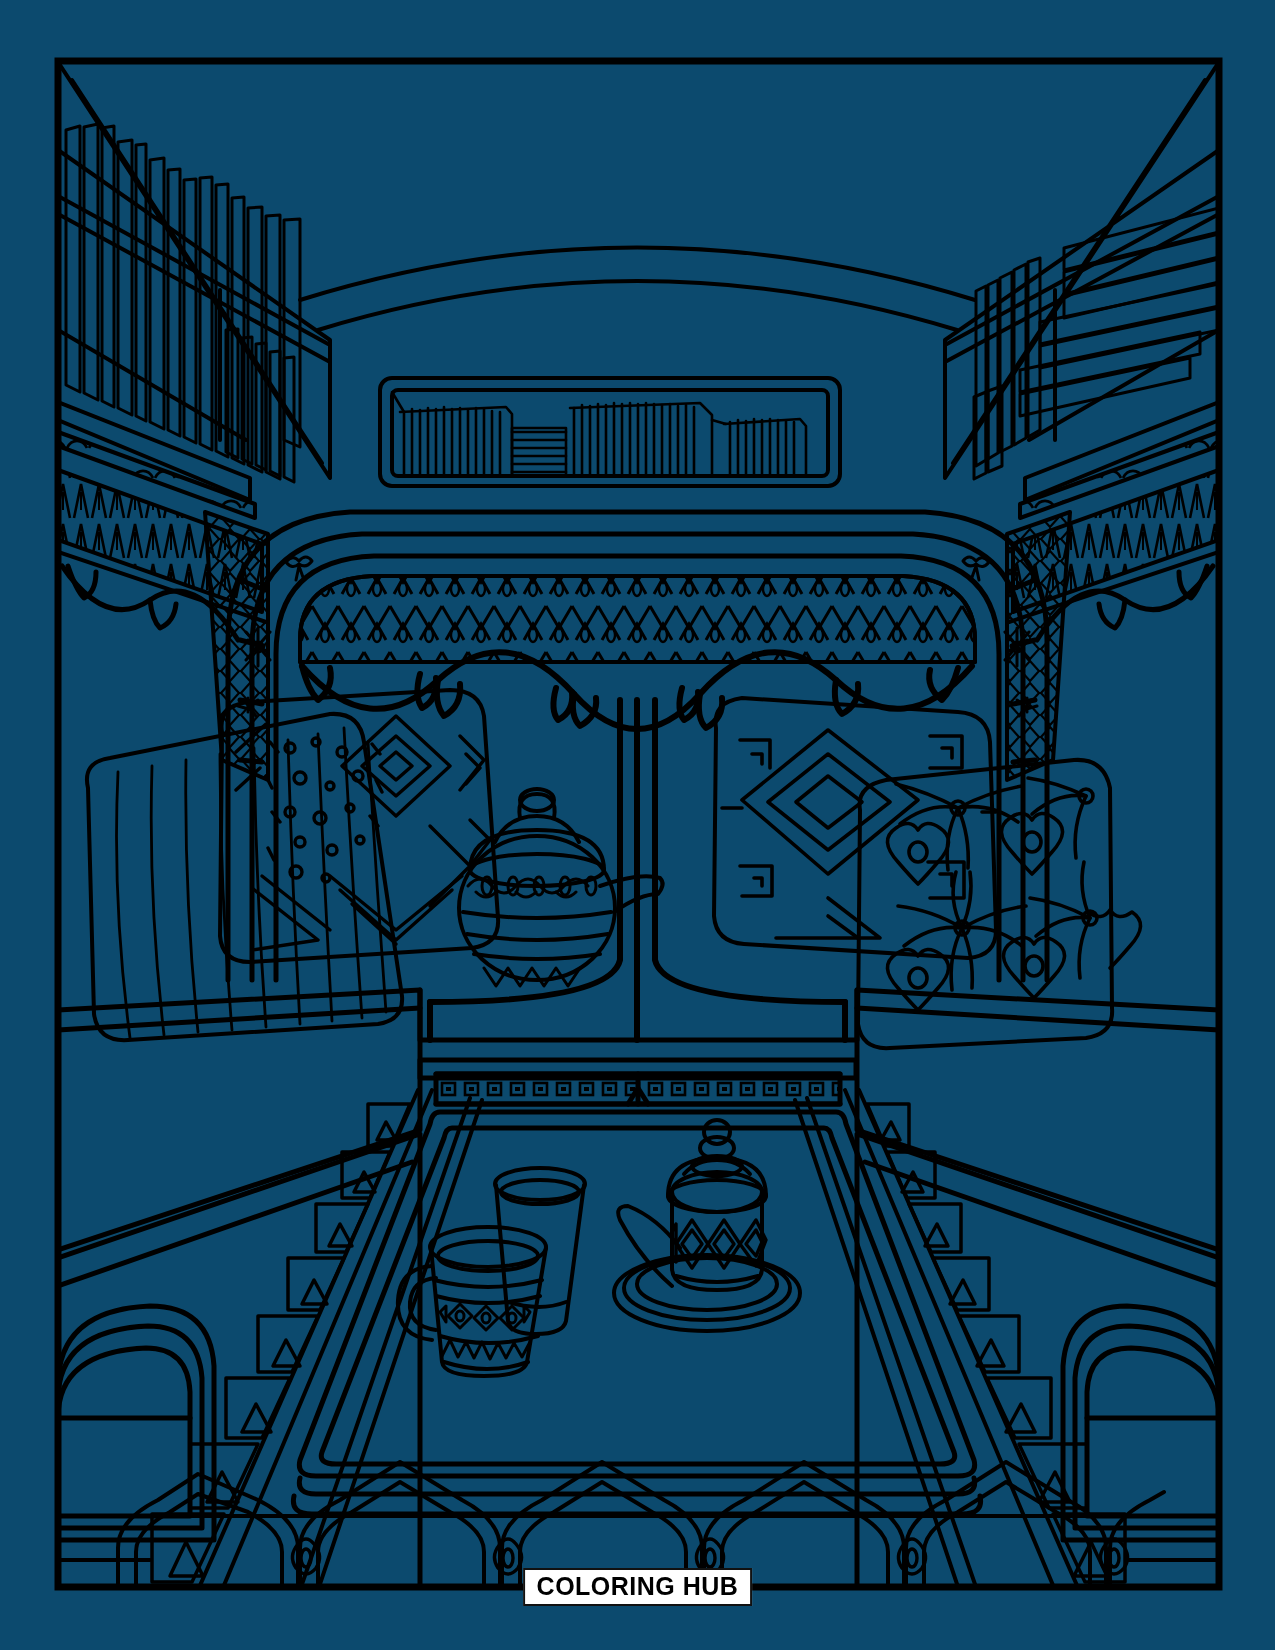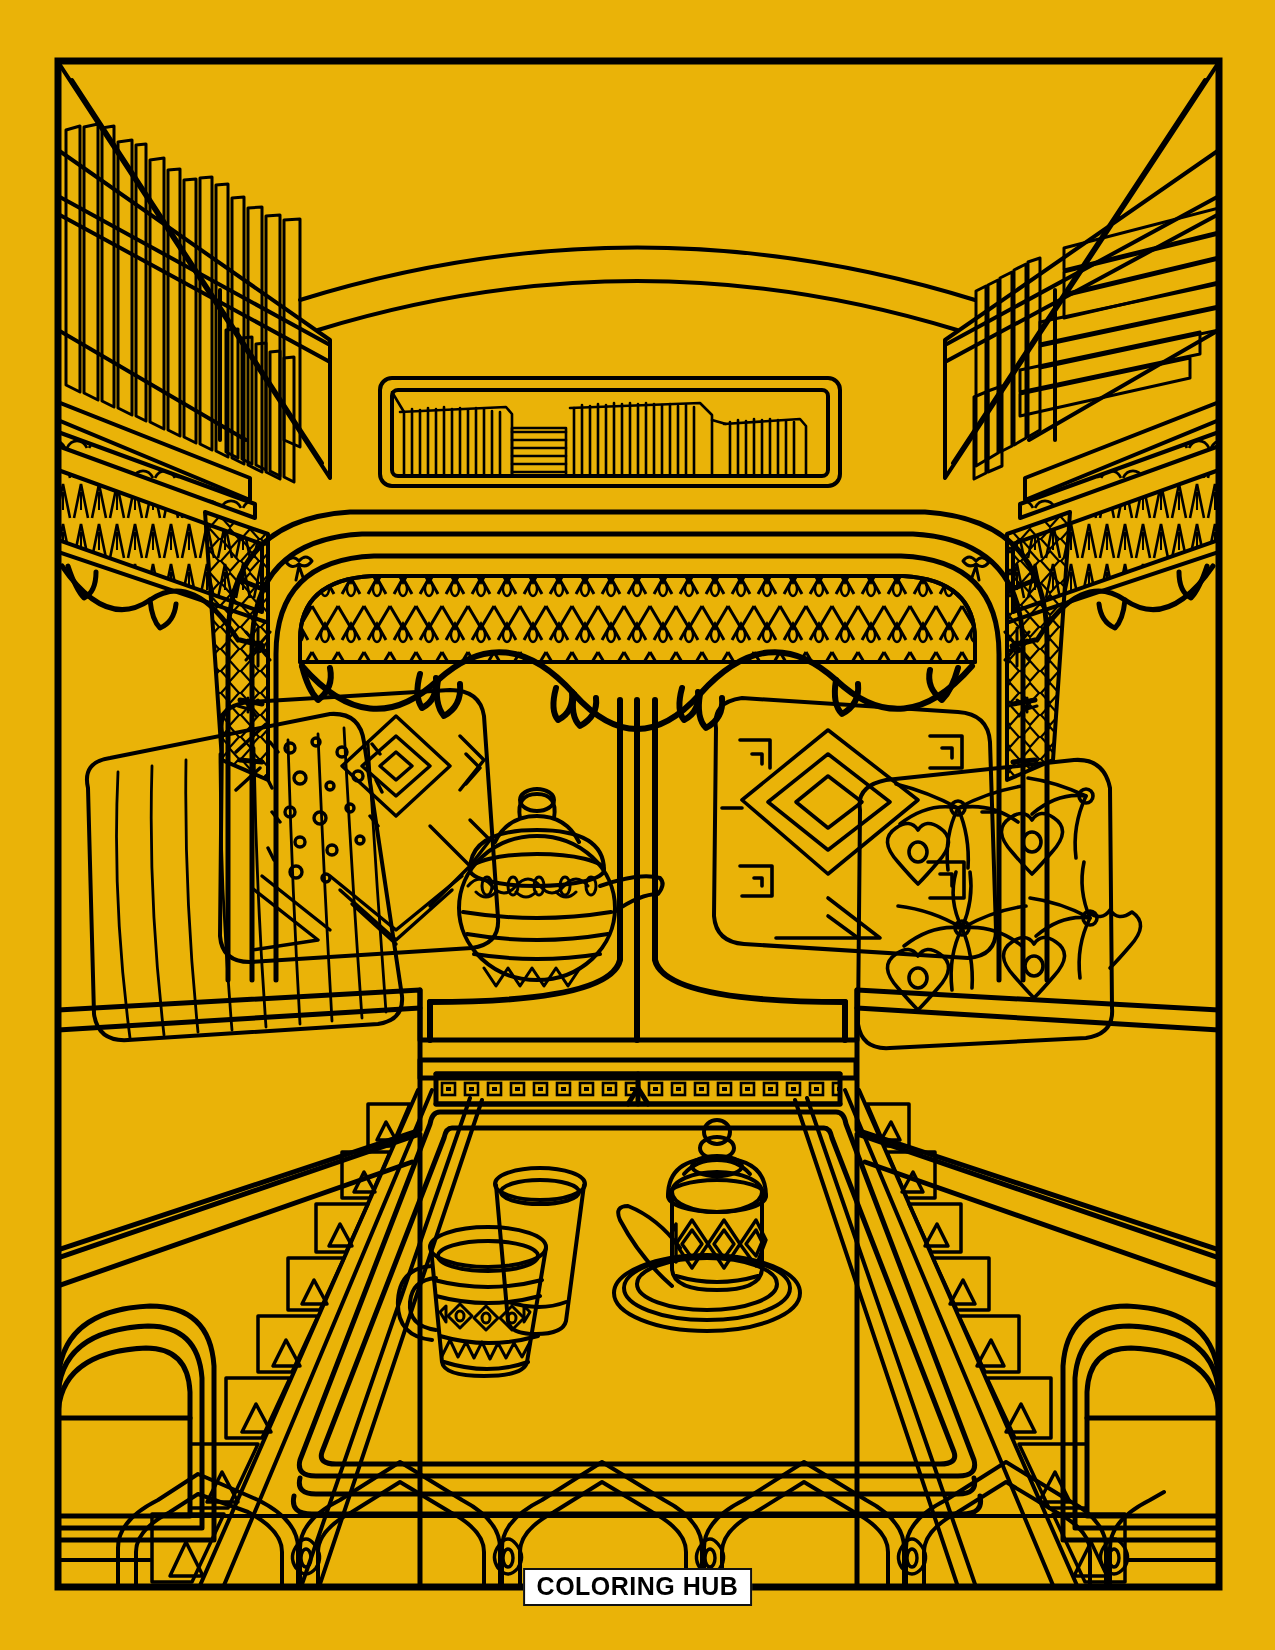--- a/index.html
+++ b/index.html
@@ -1,17 +1,17 @@
 <!DOCTYPE html>
 <html><head>
 <meta charset="utf-8">
 <style>
   html,body{margin:0;padding:0;background:#ffffff;}
   body{font-family:"Liberation Sans", sans-serif;}
-  #page{position:relative;width:1275px;height:1650px;background:#eab308;overflow:hidden;text-align:center;}
+  #page{position:relative;width:1275px;height:1650px;background:#0c4a6e;overflow:hidden;text-align:center;}
   #art{position:absolute;left:0;top:0;width:1275px;height:1650px;}
   #watermark{
     position:absolute;
     left:50%;
     transform:translateX(-50%);
     top:1568px;
     background:#ffffff;
     border:2px solid #111;
     padding:4px 12px 5px 12px;
     font-weight:bold;

